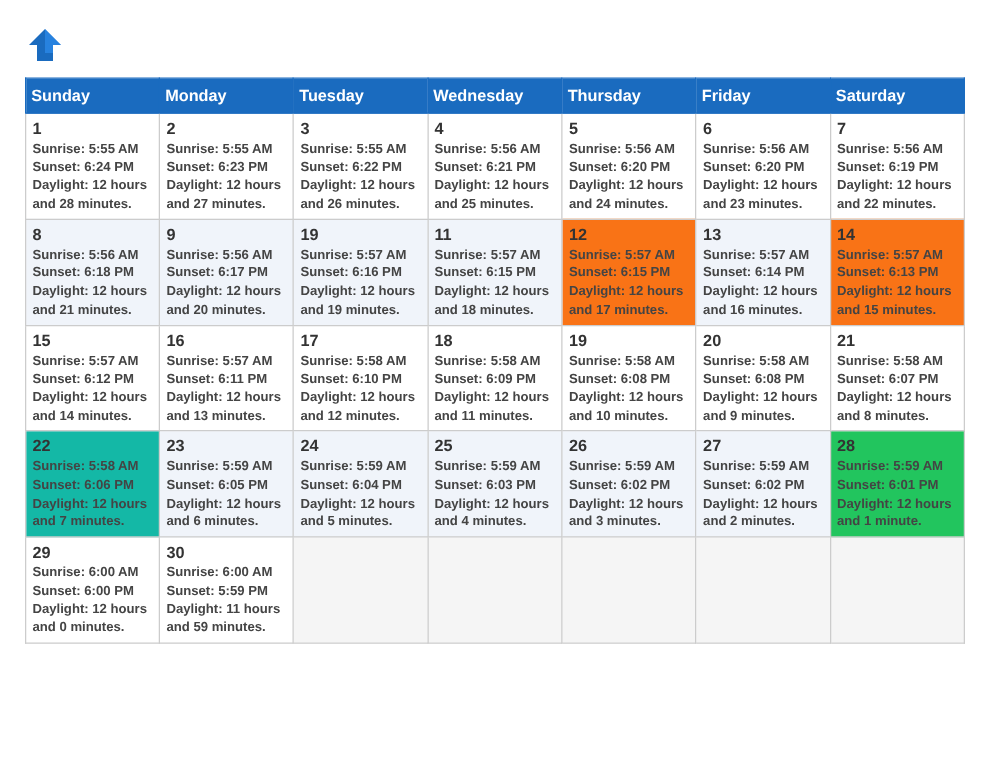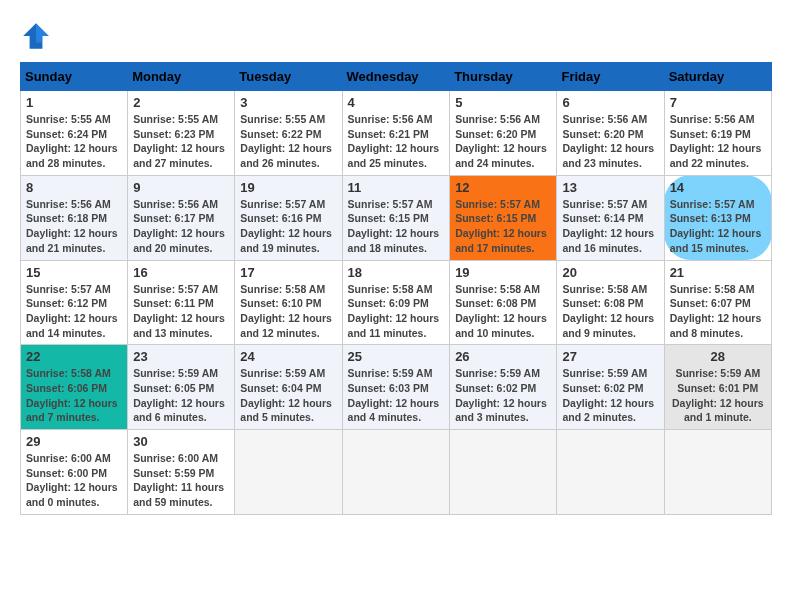--- a/index.html
+++ b/index.html
@@ -46,21 +46,21 @@
       font-size: 14px;
       color: #555;
     }
     .calendar {
       width: 100%;
       border-collapse: collapse;
       font-size: 11px;
     }
     .calendar th {
       background-color: #1a6bbf;
-      color: #000000;
+      color: #ffffff;
       padding: 6px 4px;
       text-align: left;
       font-size: 13px;
       font-weight: bold;
       border: 1px solid #1a6bbf;
     }
     .calendar td {
       border: 1px solid #ccc;
       vertical-align: top;
       padding: 4px 5px;
@@ -221,21 +221,21 @@
         </div>
       </td>
         <td style="background: rgb(240, 244, 250);">
         <span class="day-num">13</span>
         <div class="day-info">
           Sunrise: 5:57 AM<br>
           Sunset: 6:14 PM<br>
           Daylight: 12 hours and 16 minutes.
         </div>
       </td>
-        <td style="background: #7dd3fc; border-radius: 27px;">
+        <td style="background: #f97316;">
         <span class="day-num">14</span>
         <div class="day-info">
           Sunrise: 5:57 AM<br>
           Sunset: 6:13 PM<br>
           Daylight: 12 hours and 15 minutes.
         </div>
       </td>
       </tr>
       <tr>
         <td>
@@ -337,21 +337,21 @@
         </div>
       </td>
         <td style="background: rgb(240, 244, 250);">
         <span class="day-num">27</span>
         <div class="day-info">
           Sunrise: 5:59 AM<br>
           Sunset: 6:02 PM<br>
           Daylight: 12 hours and 2 minutes.
         </div>
       </td>
-        <td style="background: #e5e5e5; text-align: center;">
+        <td style="background: #22c55e;">
         <span class="day-num">28</span>
         <div class="day-info">
           Sunrise: 5:59 AM<br>
           Sunset: 6:01 PM<br>
           Daylight: 12 hours and 1 minute.
         </div>
       </td>
       </tr>
       <tr>
         <td>

